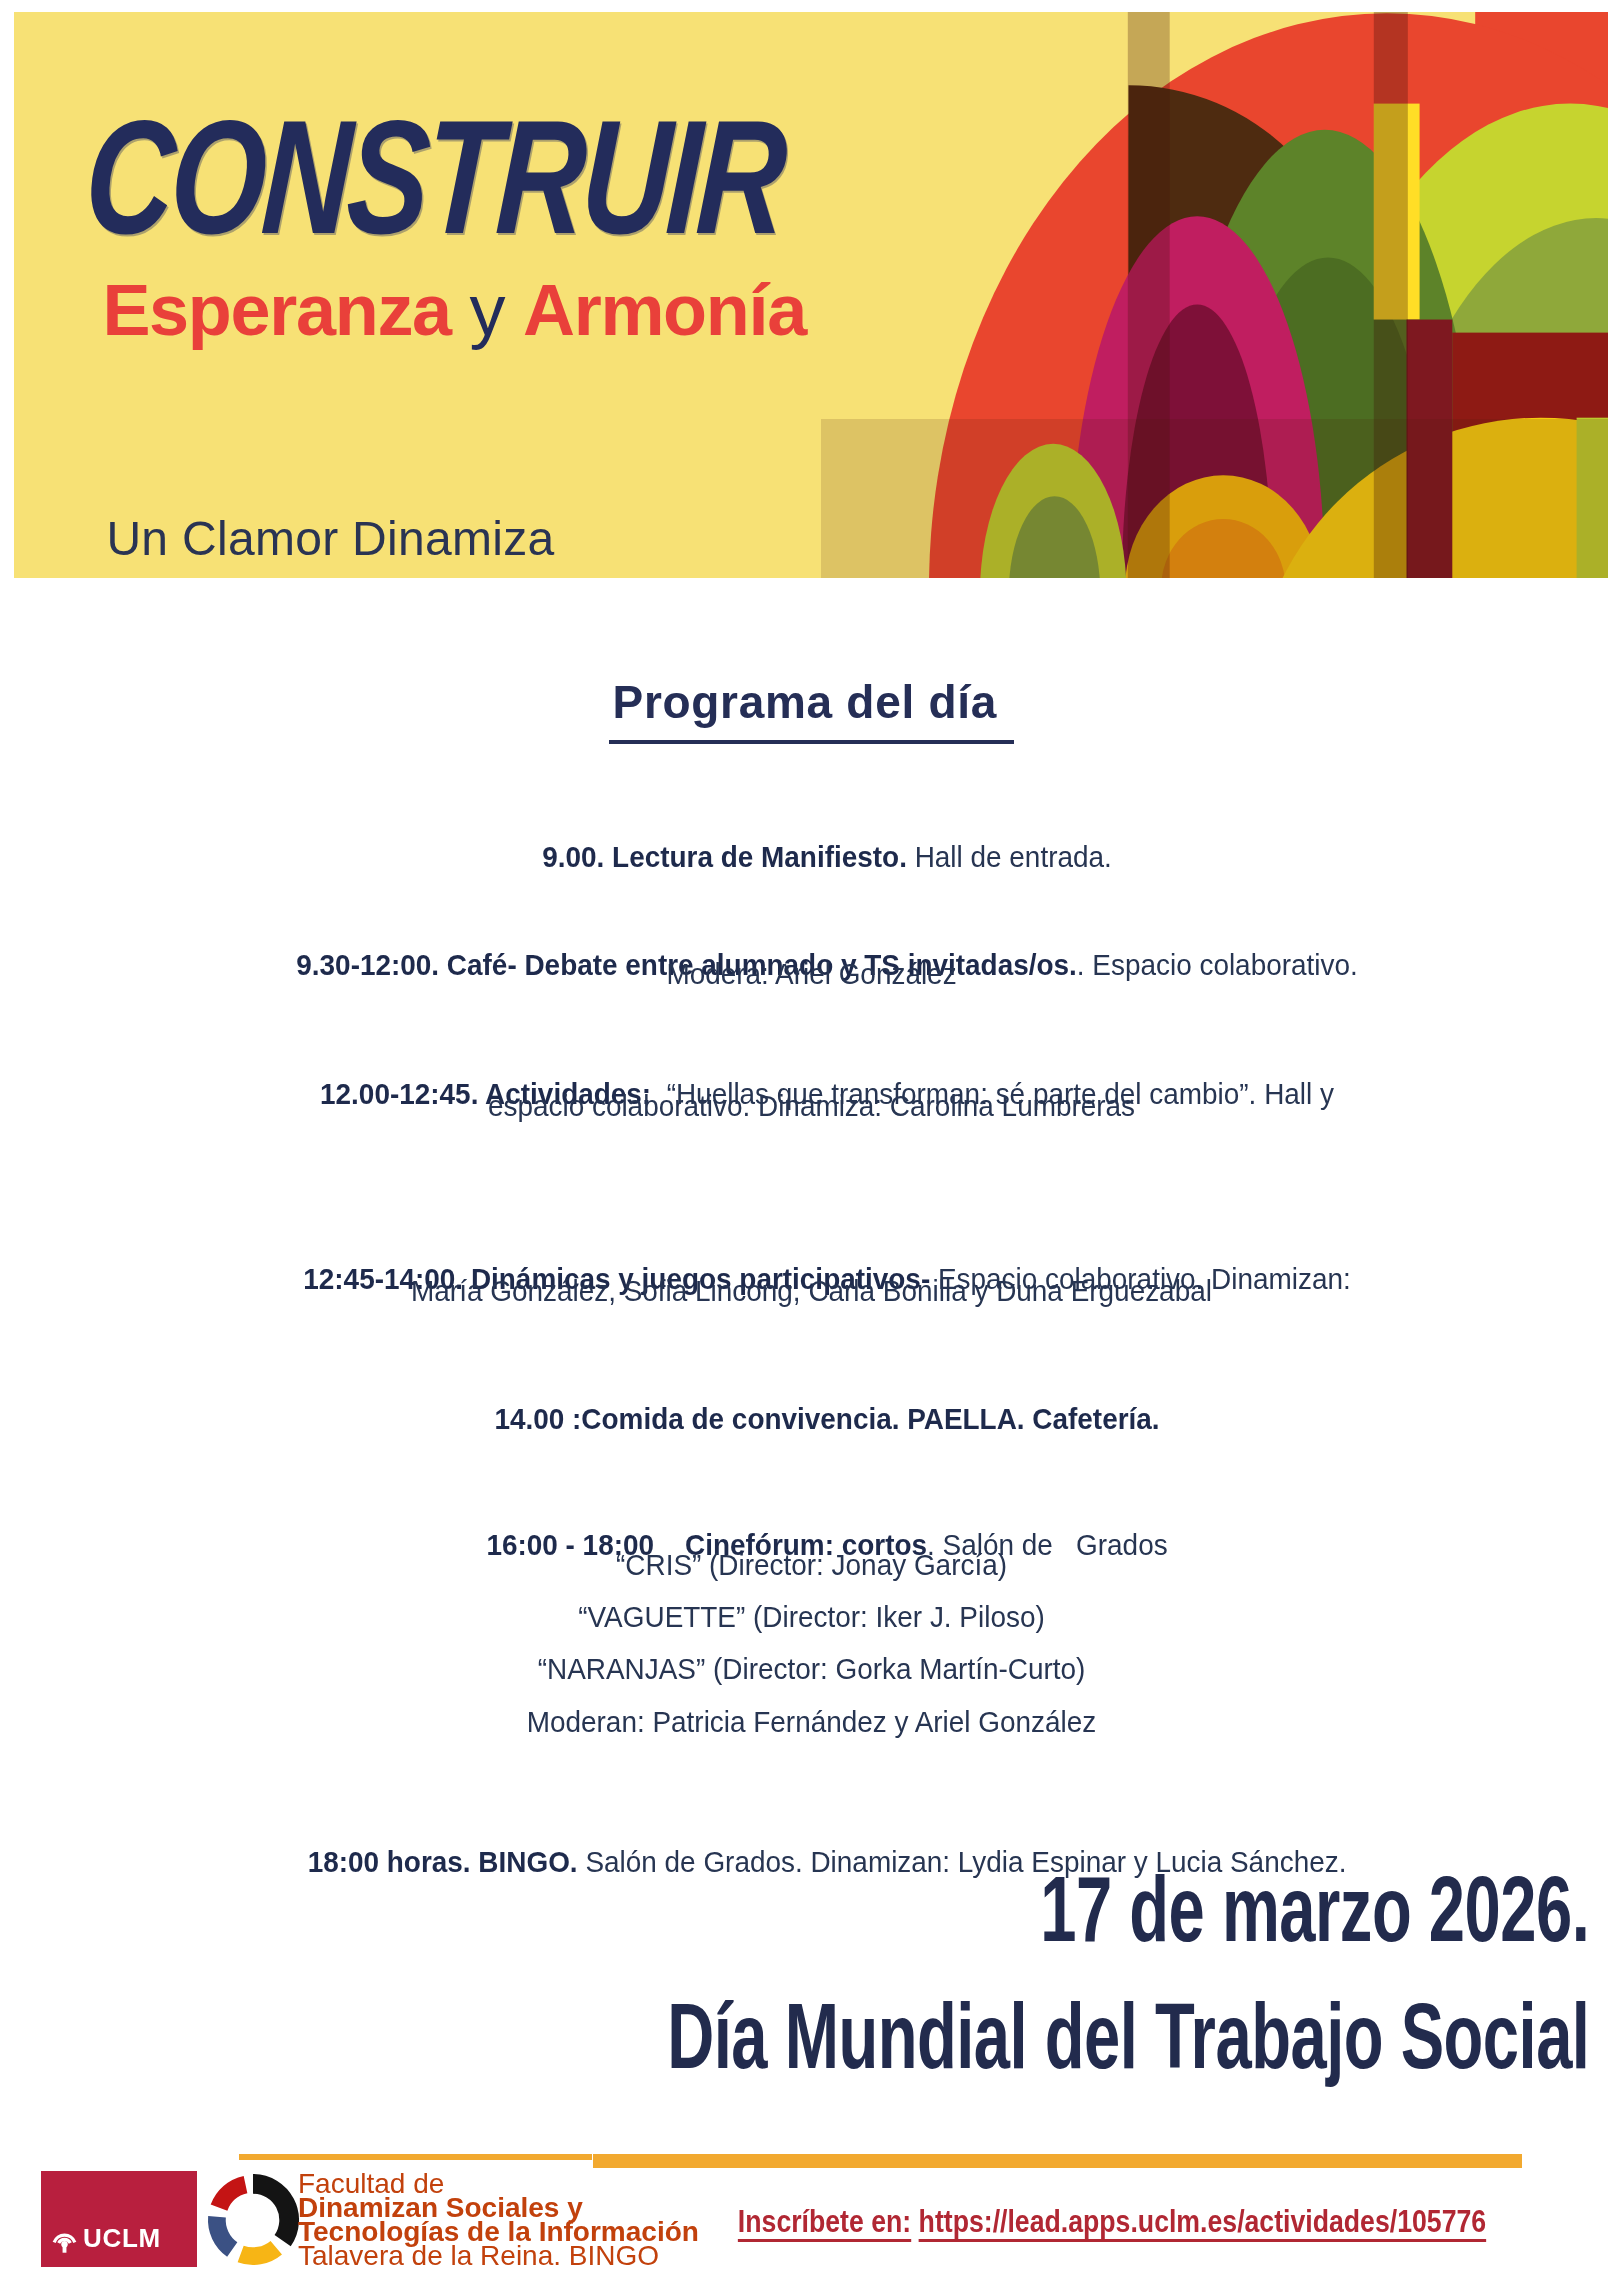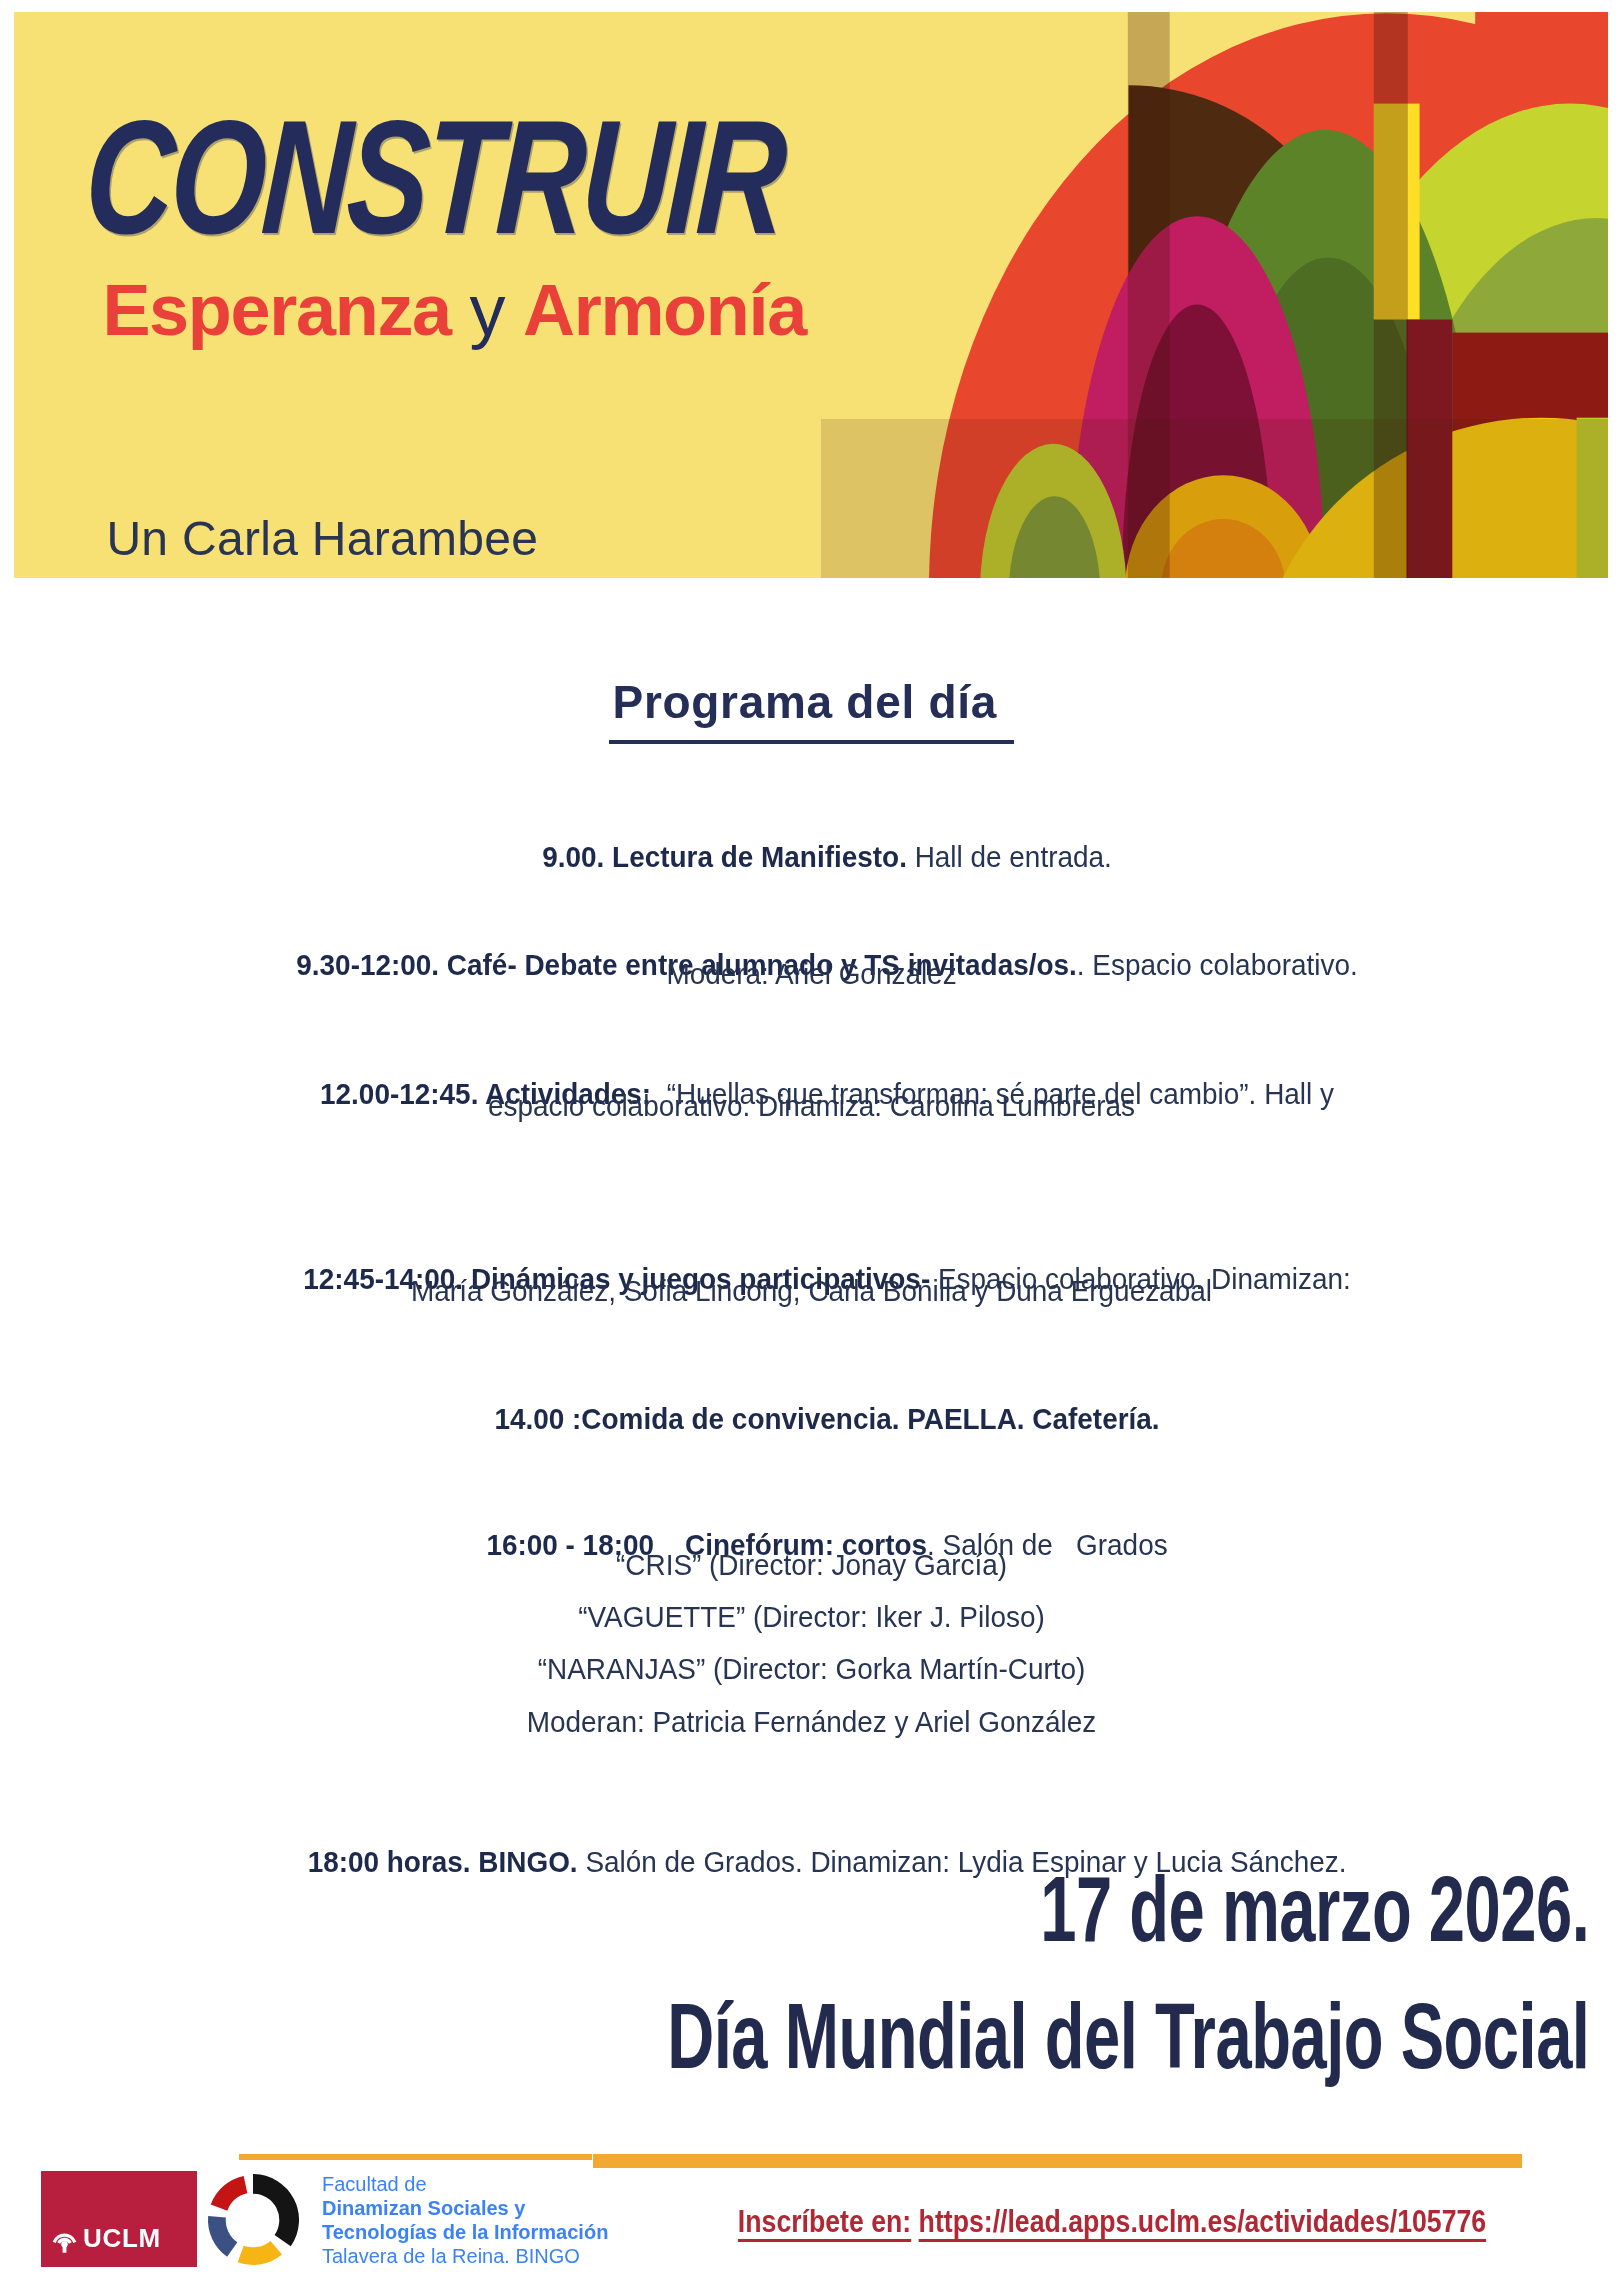--- a/index.html
+++ b/index.html
@@ -62,22 +62,22 @@
     position:absolute;left:41px;top:2171px;width:156px;height:96px;
     background:#B81F3E;display:flex;align-items:flex-end;justify-content:flex-start;
     padding:0 0 9.2px 9.2px;box-sizing:border-box;
   }
   .uclm-box .uclm-word{
     color:#ffffff;font-size:26px;font-weight:700;letter-spacing:0.7px;line-height:39px;
     display:flex;align-items:center;gap:3.9px;
   }
   .ring-logo{position:absolute;left:207px;top:2174px;}
   .faculty{
-    position:absolute;left:322px;top:2172px;
-    font-size:20px;color:#3b82f6;line-height:24px;
+    position:absolute;left:298px;top:2172px;
+    font-size:28px;color:#c2410c;line-height:24px;
   }
   .faculty .fbold{font-weight:700;}
   .inscribe{
     position:absolute;left:641px;top:2204px;width:942px;text-align:center;
     font-size:31px;font-weight:700;color:#B12733;white-space:nowrap;
     transform:scaleX(0.86);transform-origin:center;
   }
   .inscribe .lbl{text-decoration:underline;text-decoration-thickness:2.6px;text-underline-offset:6.5px;}
   .inscribe a{
     color:#B12733;text-decoration:underline;text-decoration-thickness:2.6px;text-underline-offset:6.5px;
@@ -115,21 +115,21 @@
       <rect x="0" y="622" width="1203" height="243" fill="rgba(75,28,8,0.15)"></rect>
     </svg>
 
     <div class="brush-title">CONSTRUIR</div>
 
     <div class="banner-sub">
       <span class="red">Esperanza</span><span class="navy-y"> y </span><span class="red">Armonía</span>
     </div>
 
     <div class="tagline">
-      <div>Un Carla Harambee</div>
+      <div>Un Clamor Dinamiza</div>
       
       
     </div>
   </div>
 
   <div class="prog-title-wrap">
     <span class="prog-title">Programa del día </span>
   </div>
 
   <div class="pline" style="top:806px;">

